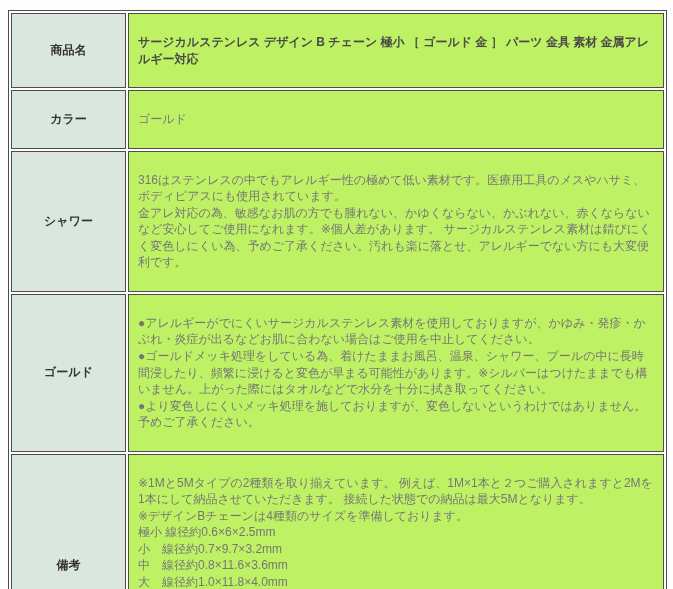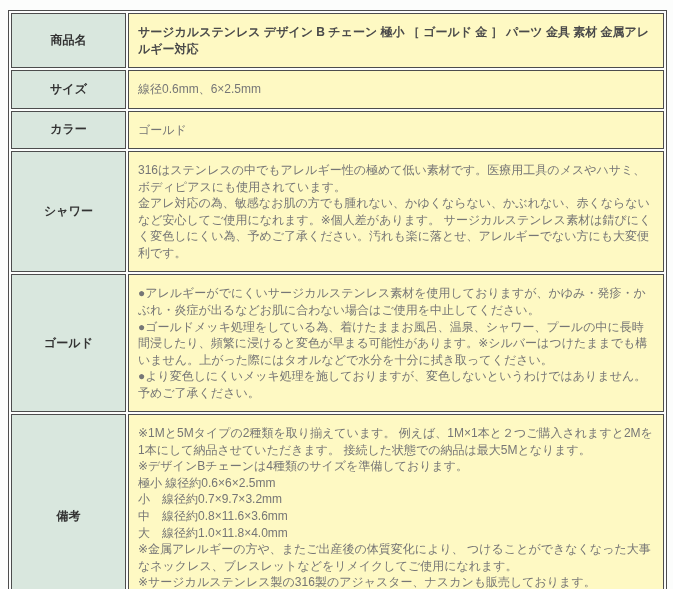--- a/index.html
+++ b/index.html
@@ -28,48 +28,44 @@
     background: #d9e7de;
     border: 1px solid #4d4d4d;
     font-size: 12px;
     font-weight: bold;
     color: #333333;
     text-align: center;
     vertical-align: middle;
     padding: 7px 0;
   }
   table.spec td {
-    background: #fef9c3;
+    background: #bef264;
     border: 1px solid #4d4d4d;
     font-size: 12px;
     color: #767676;
     line-height: 1.38;
-    padding: 10px 9px;
+    padding: 20px 9px;
     vertical-align: middle;
     white-space: pre-wrap;
     word-break: break-word;
   }
   table.spec td.strong {
     font-weight: bold;
     color: #4a4a4a;
   }
 </style>
 </head>
 <body>
 
 <div class="page">
   <table class="spec">
     <tbody>
         <tr>
       <th>商品名</th>
       <td class="strong">サージカルステンレス デザイン B チェーン 極小 ［ ゴールド 金 ］ パーツ 金具 素材 金属アレルギー対応</td>
-    </tr>
-    <tr>
-      <th>サイズ</th>
-      <td>線径0.6mm、6×2.5mm</td>
     </tr>
     <tr>
       <th>カラー</th>
       <td>ゴールド</td>
     </tr>
     <tr>
       <th>シャワー</th>
       <td>316はステンレスの中でもアレルギー性の極めて低い素材です。医療用工具のメスやハサミ、ボディピアスにも使用されています。
 金アレ対応の為、敏感なお肌の方でも腫れない、かゆくならない、かぶれない、赤くならないなど安心してご使用になれます。※個人差があります。 サージカルステンレス素材は錆びにくく変色しにくい為、予めご了承ください。汚れも楽に落とせ、アレルギーでない方にも大変便利です。</td>
     </tr>

